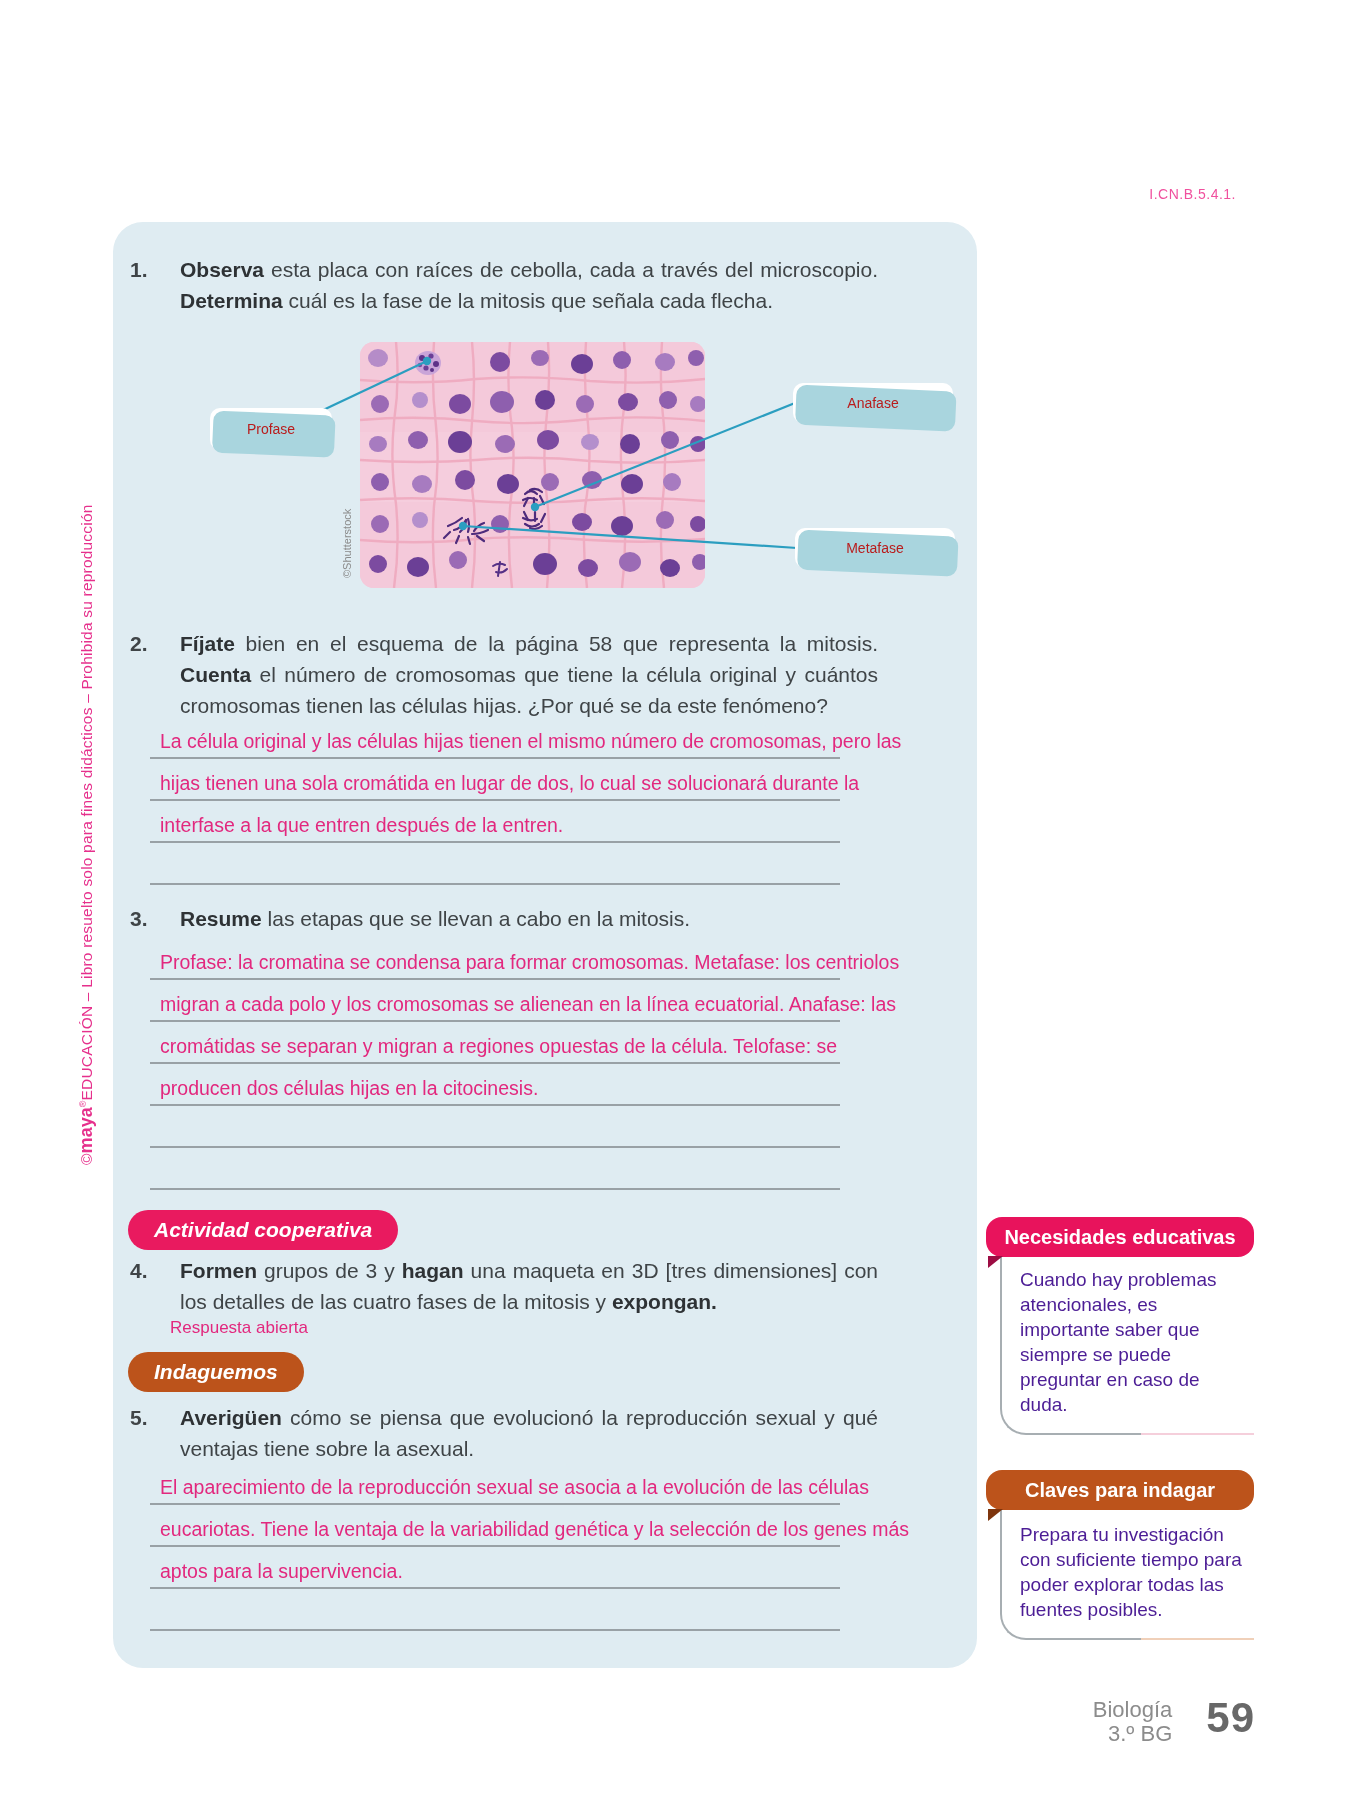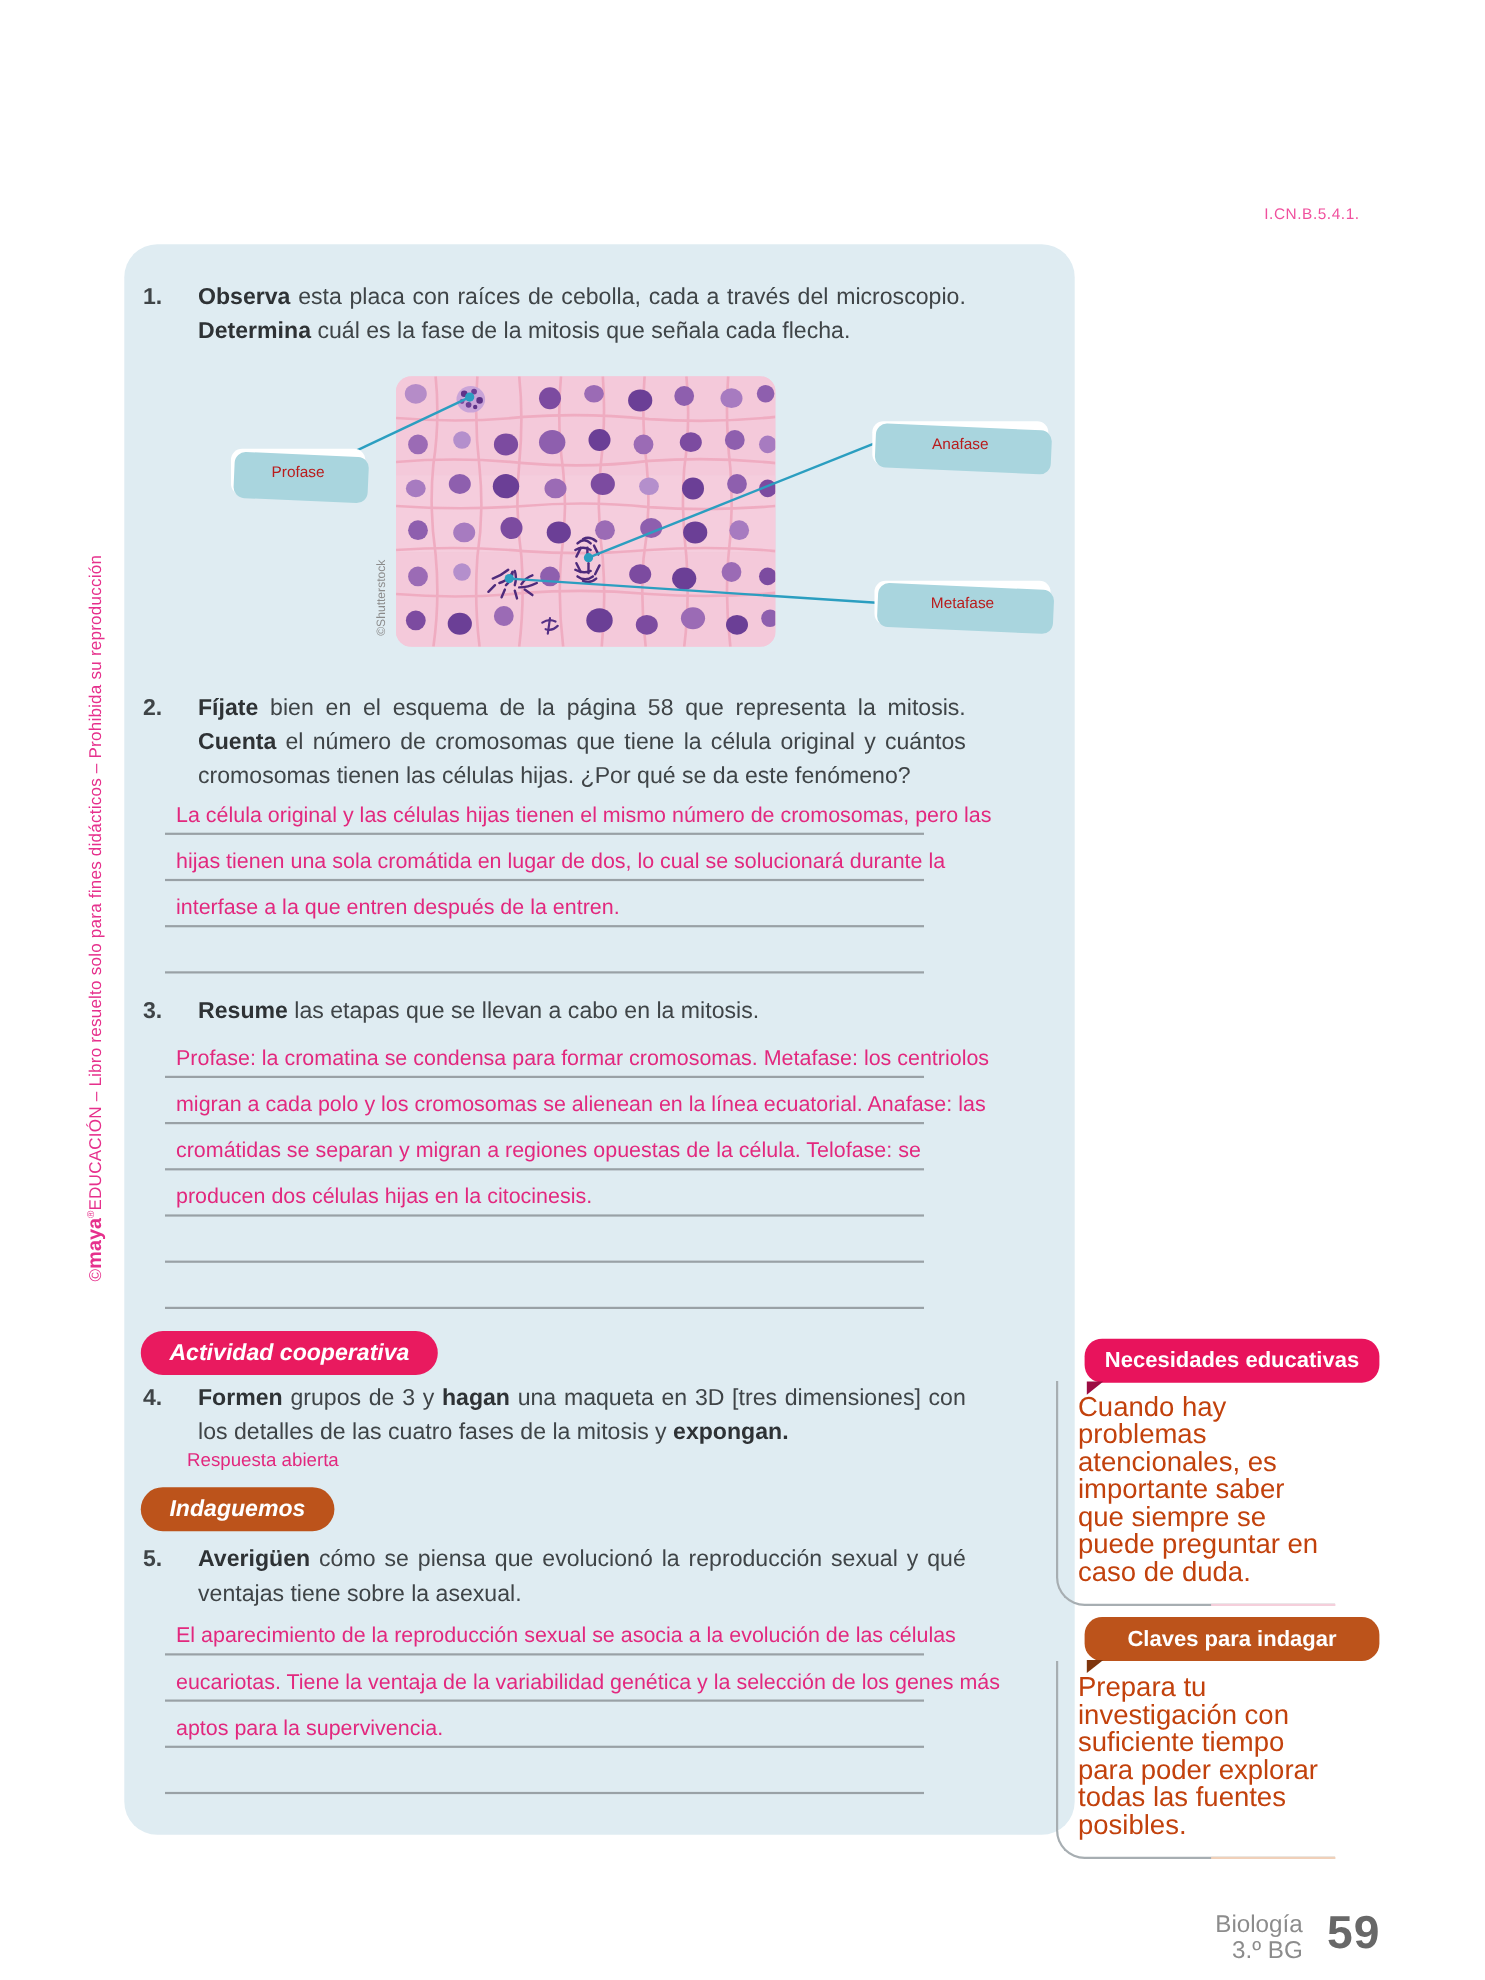--- a/index.html
+++ b/index.html
@@ -65,29 +65,29 @@
   .badge-orange{left:128px;top:1352px;background:#BC531B;}
   .note{position:absolute;left:170px;top:1318px;font-size:17px;color:#E2287E;}
 
   
   .sidebox-head{position:absolute;left:986px;width:268px;height:40px;border-radius:16px;color:#fff;
          font-weight:bold;font-size:20px;display:flex;align-items:center;justify-content:center;z-index:3;}
   .sidebox-head::after{content:'';position:absolute;left:2px;bottom:-11px;width:0;height:0;
          border-top:12px solid var(--fold);border-right:15px solid transparent;z-index:-1;}
   .head-pink{top:1217px;background:#E8135C;--fold:#9C0C43;}
   .head-orange{top:1470px;background:#BC531B;--fold:#7E350D;}
-  .sidebox-body{position:absolute;left:960px;width:254px;border-left:2px solid #A7AEB2;
+  .sidebox-body{position:absolute;left:1000px;width:254px;border-left:2px solid #A7AEB2;
          border-bottom:2px solid #A7AEB2;border-bottom-left-radius:26px;
-         padding:12px 4px 16px 18px;box-sizing:border-box;font-size:25px;line-height:25px;color:#c2410c;z-index:2;}
+         padding:12px 4px 16px 18px;box-sizing:border-box;font-size:19px;line-height:25px;color:#4c1d95;z-index:2;}
   .sidebox-body::after{content:'';position:absolute;right:0;bottom:-2px;width:45%;height:2px;background:var(--acc);}
   .body-pink{top:1255px;--acc:#F5CFDB;}
   .body-orange{top:1510px;--acc:#F0D0B9;}
 
   
-  .footer{position:absolute;right:95px;top:1698px;display:flex;align-items:flex-start;gap:22px;margin-top:39px;}
+  .footer{position:absolute;right:95px;top:1698px;display:flex;align-items:flex-start;gap:34px;}
   .footer .book{text-align:right;font-size:22px;line-height:24px;color:#8C8C8C;}
   .footer .pnum{font-size:42px;line-height:40px;font-weight:bold;color:#686868;letter-spacing:1px;}
 </style>
 </head>
 <body>
 
 <div class="page">
 
   <div class="vside"><span>©</span><span class="brand">maya</span><sup>®</sup><span>EDUCACIÓN</span><span> – Libro resuelto solo para fines didácticos – Prohibida su reproducción</span></div>
 

